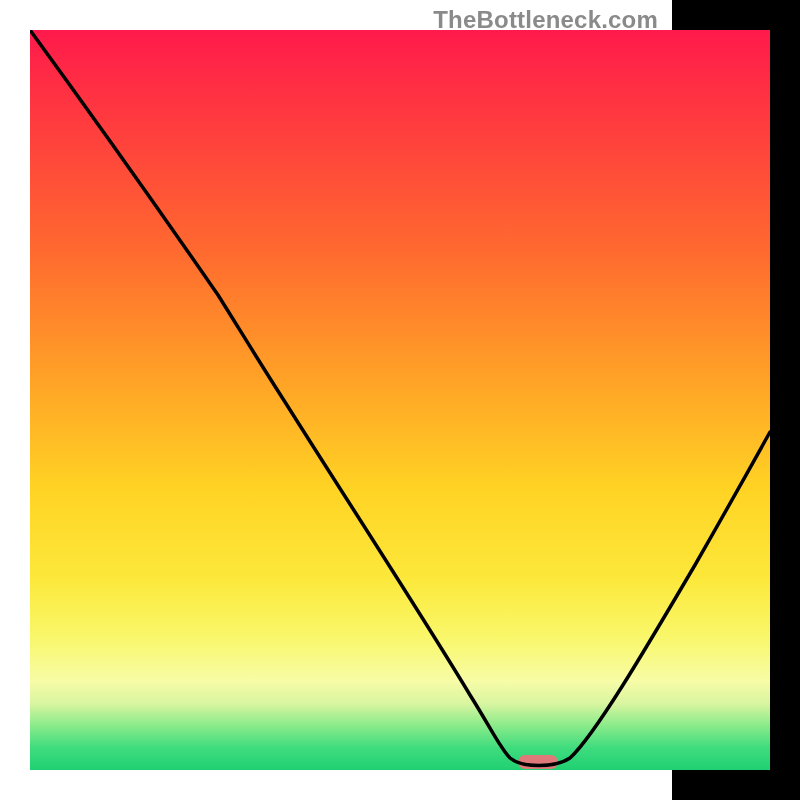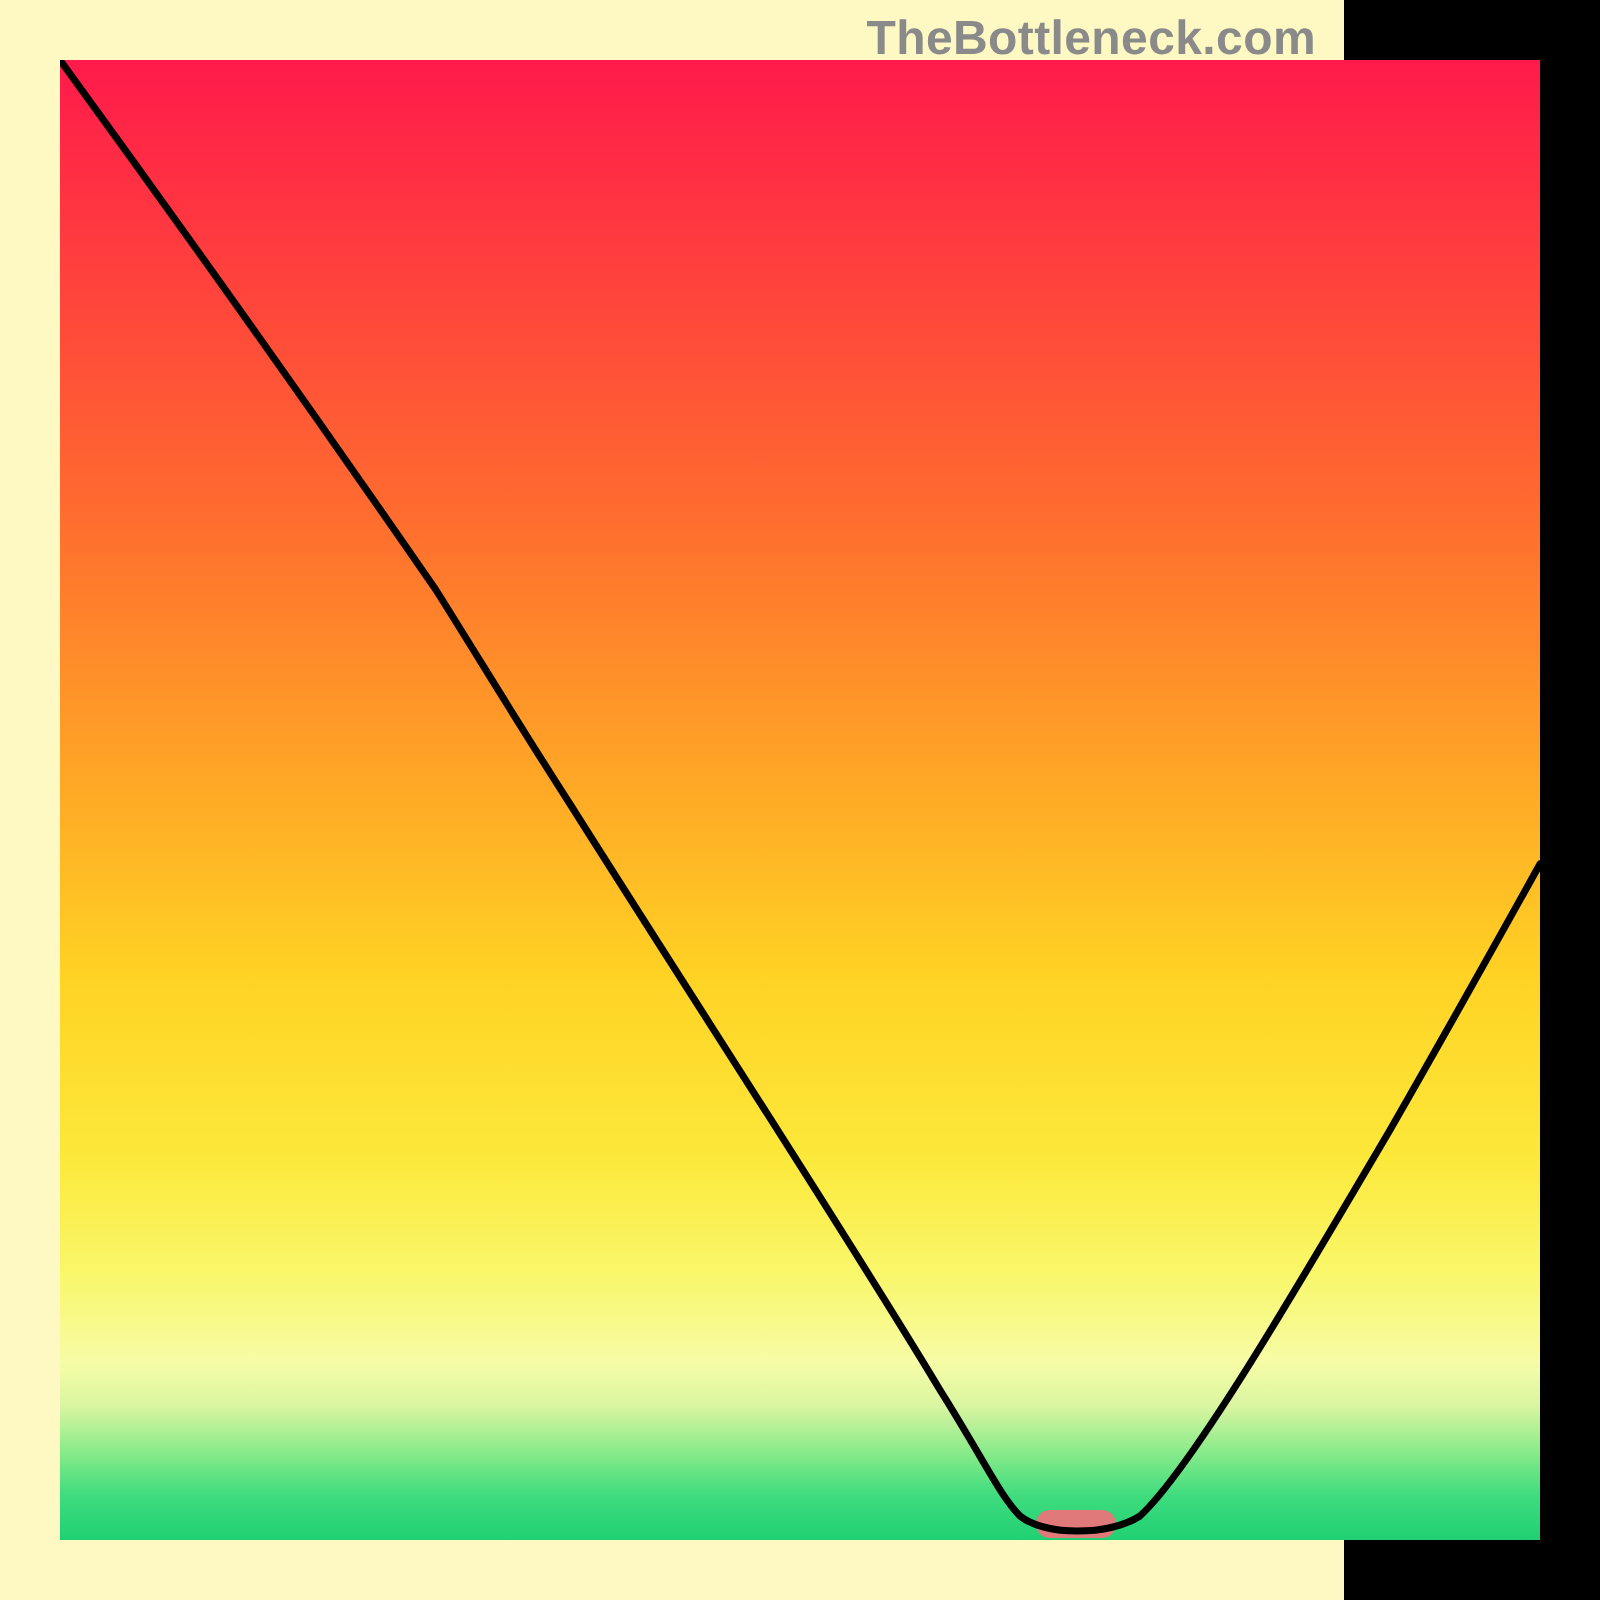--- a/index.html
+++ b/index.html
@@ -9,21 +9,21 @@
     height: 800px;
     background: #000;
     overflow: hidden;
   }
   .frame {
     position: absolute;
     top: 0;
     left: 0;
     width: 672px;
     height: 800px;
-    background: #fef9c3;
+    background: #ffffff;
   }
   .watermark {
     position: absolute;
     top: 6px;
     right: 14px;
     font-family: Arial, Helvetica, sans-serif;
     font-size: 24px;
     font-weight: 600;
     color: #8a8a8a;
     letter-spacing: 0.2px;

